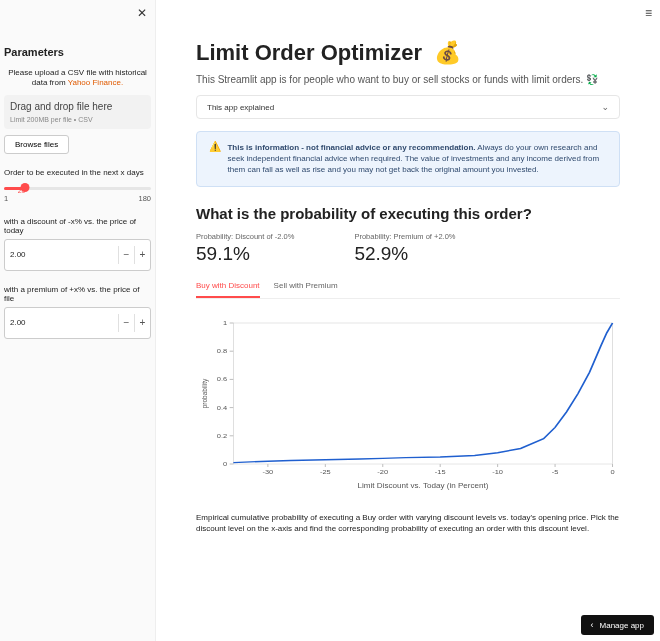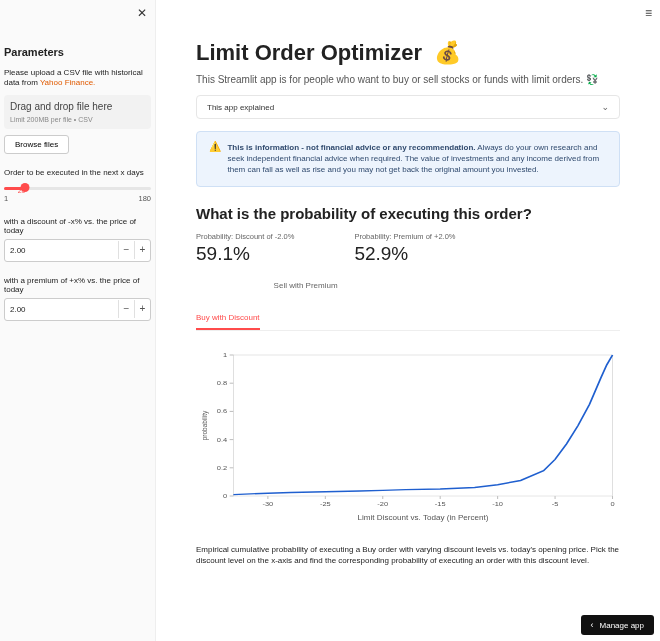--- a/index.html
+++ b/index.html
@@ -2,52 +2,52 @@
 <html><head>
   <meta charset="utf-8">
   <style>
     * { box-sizing: border-box; margin: 0; padding: 0; }
     body { font-family: -apple-system, BlinkMacSystemFont, "Segoe UI", sans-serif; font-size: 10px; color: #222; background: #fff; width: 660px; height: 641px; position: relative; overflow: hidden; }
     .outer { display: flex; height: 100%; }
     .sidebar { width: 156px; background: #fafafa; border-right: 1px solid #eee; padding: 6px 4px 8px 4px; position: relative; }
     .close-icon { position: absolute; top: 6px; right: 8px; font-size: 12px; cursor: pointer; color: #333; }
     .sidebar-inner { margin-top: 40px; }
     .sidebar h3 { font-size: 11px; font-weight: 700; margin-bottom: 10px; }
-    .upload-label { font-size: 8px; line-height: 1.3; margin-bottom: 6px; }
+    .upload-label { font-size: 8px; line-height: 1.3; margin-bottom: 6px; text-align: center; }
     .upload-label span.link { color: #e05a00; }
     .dropzone { background: #f2f2f2; border-radius: 4px; padding: 6px 6px 6px 6px; margin-bottom: 6px; }
     .dz-main { font-size: 10px; color: #444; margin-bottom: 4px; }
     .dz-sub { font-size: 7px; color: #888; }
     .browse-btn { background: #fff; border: 1px solid #ccc; border-radius: 3px; padding: 4px 10px; font-size: 8px; margin-bottom: 14px; cursor: pointer; }
     .param-label { font-size: 8px; margin-bottom: 4px; color: #222; }
     .slider-row { position: relative; margin-bottom: 4px; }
     .slider-bubble { position: absolute; top: 0; left: 12%; transform: translateX(-50%); font-size: 7px; color: #ff4b4b; text-align: center; }
     .slider-track { margin-top: 10px; height: 3px; background: #e6e6e6; border-radius: 2px; position: relative; }
     .slider-fill { position: absolute; left: 0; top: 0; height: 3px; background: #ff4b4b; border-radius: 2px; width: 14%; }
     .slider-thumb { position: absolute; left: 14%; top: -3.5px; width: 9px; height: 9px; border-radius: 50%; background: #ff4b4b; transform: translateX(-50%); }
     .minmax { display: flex; justify-content: space-between; font-size: 7.5px; color: #555; margin-bottom: 14px; margin-top: 4px; }
-    .num-input { display: flex; align-items: center; background: #fff; border: 1px solid #ccc; border-radius: 3px; height: 23px; margin-bottom: 14px; justify-content: flex-end; }
+    .num-input { display: flex; align-items: center; background: #fff; border: 1px solid #ccc; border-radius: 3px; height: 32px; margin-bottom: 14px; justify-content: flex-end; }
     .num-input .val { flex: 1; font-size: 8px; padding: 0 5px; }
     .num-input .step { width: 16px; text-align: center; font-size: 10px; color: #555; border-left: 1px solid #e0e0e0; line-height: 18px; cursor: pointer; }
     .main { flex: 1; padding: 40px 40px 0 40px; overflow-y: auto; position: relative; }
     h1.title { font-size: 22px; font-weight: 800; margin-bottom: 8px; display: flex; align-items: center; gap: 12px; }
     .subtitle { font-size: 10px; color: #555; margin-bottom: 10px; }
     .expander { border: 1px solid #e6e6e6; border-radius: 4px; padding: 6px 10px; font-size: 8px; color: #333; display: flex; justify-content: space-between; align-items: flex-end; margin-bottom: 12px; cursor: pointer; }
     .expander .chev { font-size: 9px; color: #666; }
     .infobox { background: #edf4fd; border: 1px solid #cfe0f5; border-radius: 4px; padding: 10px 12px; margin-bottom: 18px; display: flex; gap: 6px; }
     .infobox .warn { font-size: 10px; line-height: 1; }
     .infobox .text { font-size: 8px; line-height: 1.4; color: #304a6e; }
     .infobox .text b { font-weight: 700; }
     h2.section { font-size: 15px; font-weight: 800; margin-bottom: 10px; }
     .metrics { display: flex; gap: 60px; margin-bottom: 12px; }
     .metric .mlabel { font-size: 7.5px; color: #666; margin-bottom: 2px; }
     .metric .mval { font-size: 19px; font-weight: 400; }
     .tabs { display: flex; gap: 14px; border-bottom: 1px solid #eee; margin-bottom: 18px; }
     .tab { font-size: 8px; padding: 4px 0 6px; border-bottom: 2px solid transparent; cursor: pointer; color: #666; }
-    .tab.active { color: #ff4b4b; border-bottom-color: #ff4b4b; margin-top: 32px; }
+    .tab.active { color: #ff4b4b; border-bottom-color: #ff4b4b; }
     h2.h2b { font-size: 17px; font-weight: 800; margin-bottom: 16px; }
     .chart-area { margin-bottom: 18px; }
     .chart-title { font-size: 8px; font-weight: 700; margin-bottom: 8px; }
     svg.chart { width: 100%; height: 175px; }
     .empirical { font-size: 8px; color: #222; line-height: 1.4; margin-bottom: 30px; }
     .topbar-menu { position: absolute; top: 6px; right: 8px; font-size: 12px; color: #444; cursor: pointer; }
     .manage-bar { position: absolute; bottom: 6px; right: 6px; background: #111; color: #fff; font-size: 8px; padding: 5px 10px; border-radius: 3px; display: flex; align-items: center; gap: 6px; cursor: pointer; }
     .manage-bar .chev-left { font-size: 9px; }
   </style>
 </head>
@@ -81,21 +81,21 @@
         <span>180</span>
       </div>
 
       <div class="param-label">with a discount of -x% vs. the price of today</div>
       <div class="num-input">
         <span class="val">2.00</span>
         <span class="step">−</span>
         <span class="step">+</span>
       </div>
 
-      <div class="param-label">with a premium of +x% vs. the price of today</div>
+      <div class="param-label">with a premium of +x% vs. the price of file</div>
       <div class="num-input">
         <span class="val">2.00</span>
         <span class="step">−</span>
         <span class="step">+</span>
       </div>
     </div>
   </aside>
 
   <main class="main">
     <h1 class="title">

